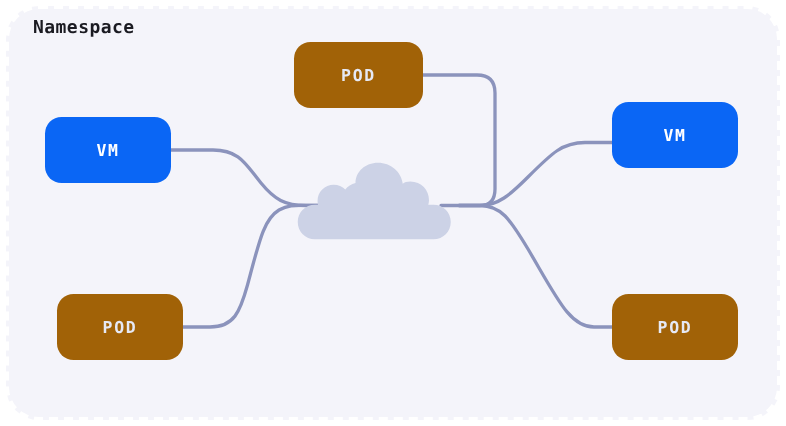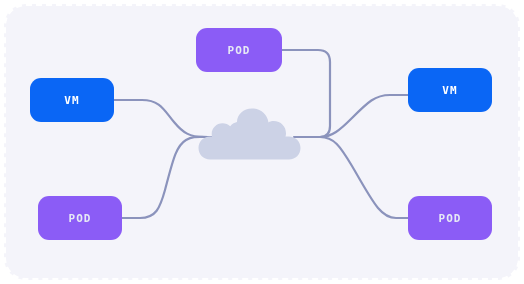--- a/index.html
+++ b/index.html
@@ -55,39 +55,40 @@
     font-family: "DejaVu Sans Mono", "Liberation Mono", monospace;
     font-size: 11px;
     font-weight: bold;
     letter-spacing: 1.1px;
   }
   .node.vm {
     background: #0a66f5;
     color: #ffffff;
   }
   .node.pod {
-    background: #8b5cf6;
+    background: #a16207;
     color: #e6e9f5;
   }
   .cloud-wrap {
     position: absolute;
     left: 196px;
     top: 108px;
     width: 106px;
     height: 52px;
   }
   .cloud-wrap svg { display: block; }
 </style>
 </head>
 <body>
 
 <div id="canvas">
 
   <div class="namespace-panel"></div>
 
+  <div class="ns-title">Namespace</div>
 
   <svg id="edges" viewBox="0 0 524 284" xmlns="http://www.w3.org/2000/svg">
     <g fill="none" stroke="#8b93bc" stroke-width="2.2" stroke-linecap="round">
       <path d="M114,100 L142,100 C160,100 164,110 174,122 C183,133 190,137 204,137 L232,137"></path>
       <path d="M122,218 L140,218 C156,218 160,208 165,190 C173,160 176,146 186,140 C193,136 198,137 208,137 L232,137"></path>
       <path d="M282,50 L318,50 C326,50 330,54 330,62 L330,126 C330,133 327,137 320,137 L294,137"></path>
       <path d="M306,137 L320,137 C332,137 340,130 352,118 C368,102 375,95 390,95 L408,95"></path>
       <path d="M306,137 L320,137 C334,137 340,146 352,166 C372,200 380,218 396,218 L408,218"></path>
     </g>
   </svg>

